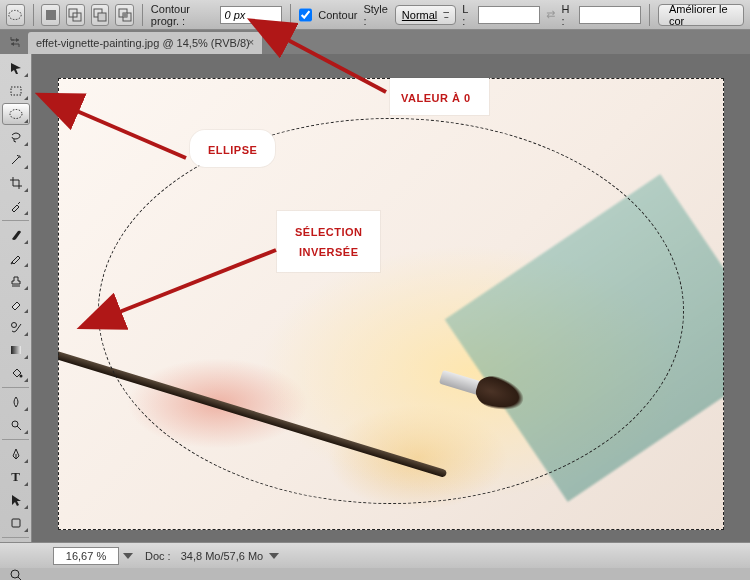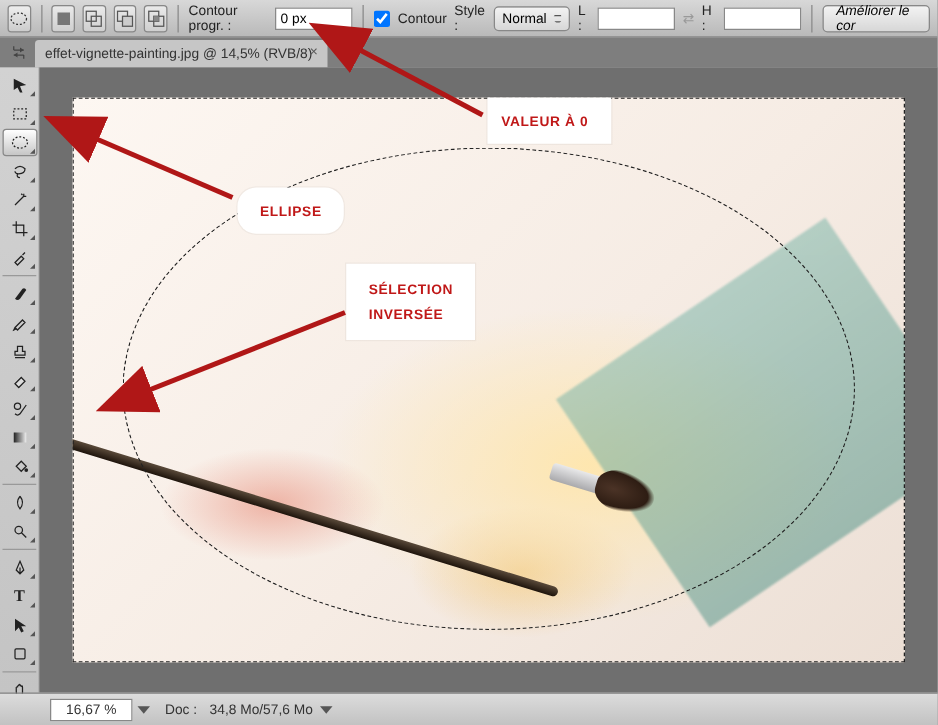--- a/index.html
+++ b/index.html
@@ -10,29 +10,29 @@
   border-bottom: 1px solid #888; display: flex; align-items: center; gap: 6px;
   padding: 0 6px;
 }
 .topbar .tool-icon {
   width: 22px; height: 22px; border: 1px solid #888; border-radius: 3px;
   background: linear-gradient(#eee,#ccc); display:flex; align-items:center; justify-content:center;
 }
 .topbar .sep { width:1px; height:22px; background:#888; margin:0 2px; }
 .topbar .group-btn { width:22px; height:22px; border:1px solid #888; border-radius:3px; background:linear-gradient(#eaeaea,#cfcfcf); display:flex; align-items:center; justify-content:center; }
 .topbar label { color:#222; }
-.topbar input[type="text"] { width:62px; height:18px; border:1px solid #888; background:#fff; padding:0 3px; }
+.topbar input[type="text"] { width:62px; height:18px; border:1px solid #888; background:#fff; padding:0 3px;font-style:italic; }
 .topbar input.dim { color:#aaa; }
 .topbar .chk { width:14px; height:14px; }
-.topbar .select { display:flex; align-items:center; border:1px solid #888; border-radius:4px; height:20px; background:linear-gradient(#f3f3f3,#d7d7d7); padding:0 18px 0 6px; position:relative; }
+.topbar .select { display:flex; align-items:center; border:1px solid #888; border-radius:4px; height:20px; background:linear-gradient(#f3f3f3,#d7d7d7); padding:0 18px 0 6px; position:relative;text-decoration:underline; }
 .topbar .select::after { content:""; position:absolute; right:5px; top:4px; width:8px; height:10px; background:
   linear-gradient(#555,#555) center 2px/6px 1px no-repeat,
   linear-gradient(#555,#555) center 7px/6px 1px no-repeat; clip-path: polygon(50% 0,100% 40%,0 40%,50% 0,0 60%,100% 60%,50% 100%,0 60%);
 }
-.topbar .btn { border:1px solid #888; border-radius:4px; height:22px; padding:0 10px; background:linear-gradient(#f3f3f3,#d7d7d7); display:flex; align-items:center;font-style:italic;}
+.topbar .btn { border:1px solid #888; border-radius:4px; height:22px; padding:0 10px; background:linear-gradient(#f3f3f3,#d7d7d7); display:flex; align-items:center;}
 
 .tabbar { height:24px; background:#7e7e7e; display:flex; align-items:flex-end; padding-left:6px; }
 .tabbar .tb-icon { width:18px; height:18px; margin:0 4px 3px 0; display:flex; align-items:center; justify-content:center; color:#333;}
 .tabbar .tab { background:#c6c6c6; height:22px; display:flex; align-items:center; padding:0 12px 0 8px; border-radius:3px 3px 0 0; position:relative; color:#333;}
 .tabbar .tab .close { position:absolute; right:2px; top:4px; width:12px; height:12px; color:#555;}
 
 .workspace { position:absolute; top:54px; left:0; right:0; bottom:26px; }
 .toolbox {
   width:32px; background:linear-gradient(#d2d2d2,#c4c4c4); border-right:1px solid #888;
   position:absolute; top:0; bottom:0; left:0; padding-top:2px;
@@ -59,26 +59,26 @@
 .brush-tip { position:absolute; width:48px; height:32px; top:300px; left:418px; transform:rotate(17deg);
   background:radial-gradient(ellipse at 30% 50%, #4b3326 0%, #2e1d13 60%, rgba(0,0,0,0) 72%);
   border-radius:50% 60% 60% 50%;
 }
 .paper-edge { position:absolute; right:-20px; top:150px; width:260px; height:220px; transform:rotate(-34deg);
   background:linear-gradient(180deg,#7fbwb0,#6fb0a3); background:linear-gradient(180deg,#7fb7ab,#5a988c);
   opacity:0.55; filter:blur(1px);}
 
 .annotation { position:absolute; background:#fff; padding:10px 18px; color:#c01818; font-weight:bold; font-size:15px; letter-spacing:0.5px; box-shadow:0 0 0 1px rgba(0,0,0,0.04);}
 .ann-valeur { top:78px; left:390px;padding-left:11px; }
-.ann-ellipse { top:150px; left:190px;border-radius:15px; }
-.ann-select { top:211px; left:277px; text-align:left; line-height:1.35;}
+.ann-ellipse { top:130px; left:190px;border-radius:15px; }
+.ann-select { top:211px; left:277px; text-align:center; line-height:1.35;}
 
 svg.arrows { position:absolute; inset:0; width:100%; height:100%; pointer-events:none; }
 
-.statusbar { position:absolute; bottom:0; left:0; right:0; height:26px; background:linear-gradient(#dcdcdc,#c2c2c2); border-top:1px solid #888; display:flex; align-items:center; gap:10px; padding-left:40px; color:#333;}
+.statusbar { position:absolute; bottom:12px; left:0; right:0; height:26px; background:linear-gradient(#dcdcdc,#c2c2c2); border-top:1px solid #888; display:flex; align-items:center; gap:10px; padding-left:53px; color:#333;}
 .statusbar .zoom { width:66px; height:18px; background:#fff; border:1px solid #888; display:flex; align-items:center; justify-content:center;}
 .statusbar .tri { width:0;height:0;border-left:5px solid transparent;border-right:5px solid transparent;border-top:6px solid #555; margin:0 2px 0 -6px;}
 </style>
 </head>
 <body>
 
 <div class="topbar">
   <div class="tool-icon">
     <svg width="16" height="14" viewBox="0 0 16 14">
         <ellipse cx="8" cy="7" rx="6.2" ry="4.6" fill="none" stroke="#333" stroke-dasharray="1.5 1.5"></ellipse>

